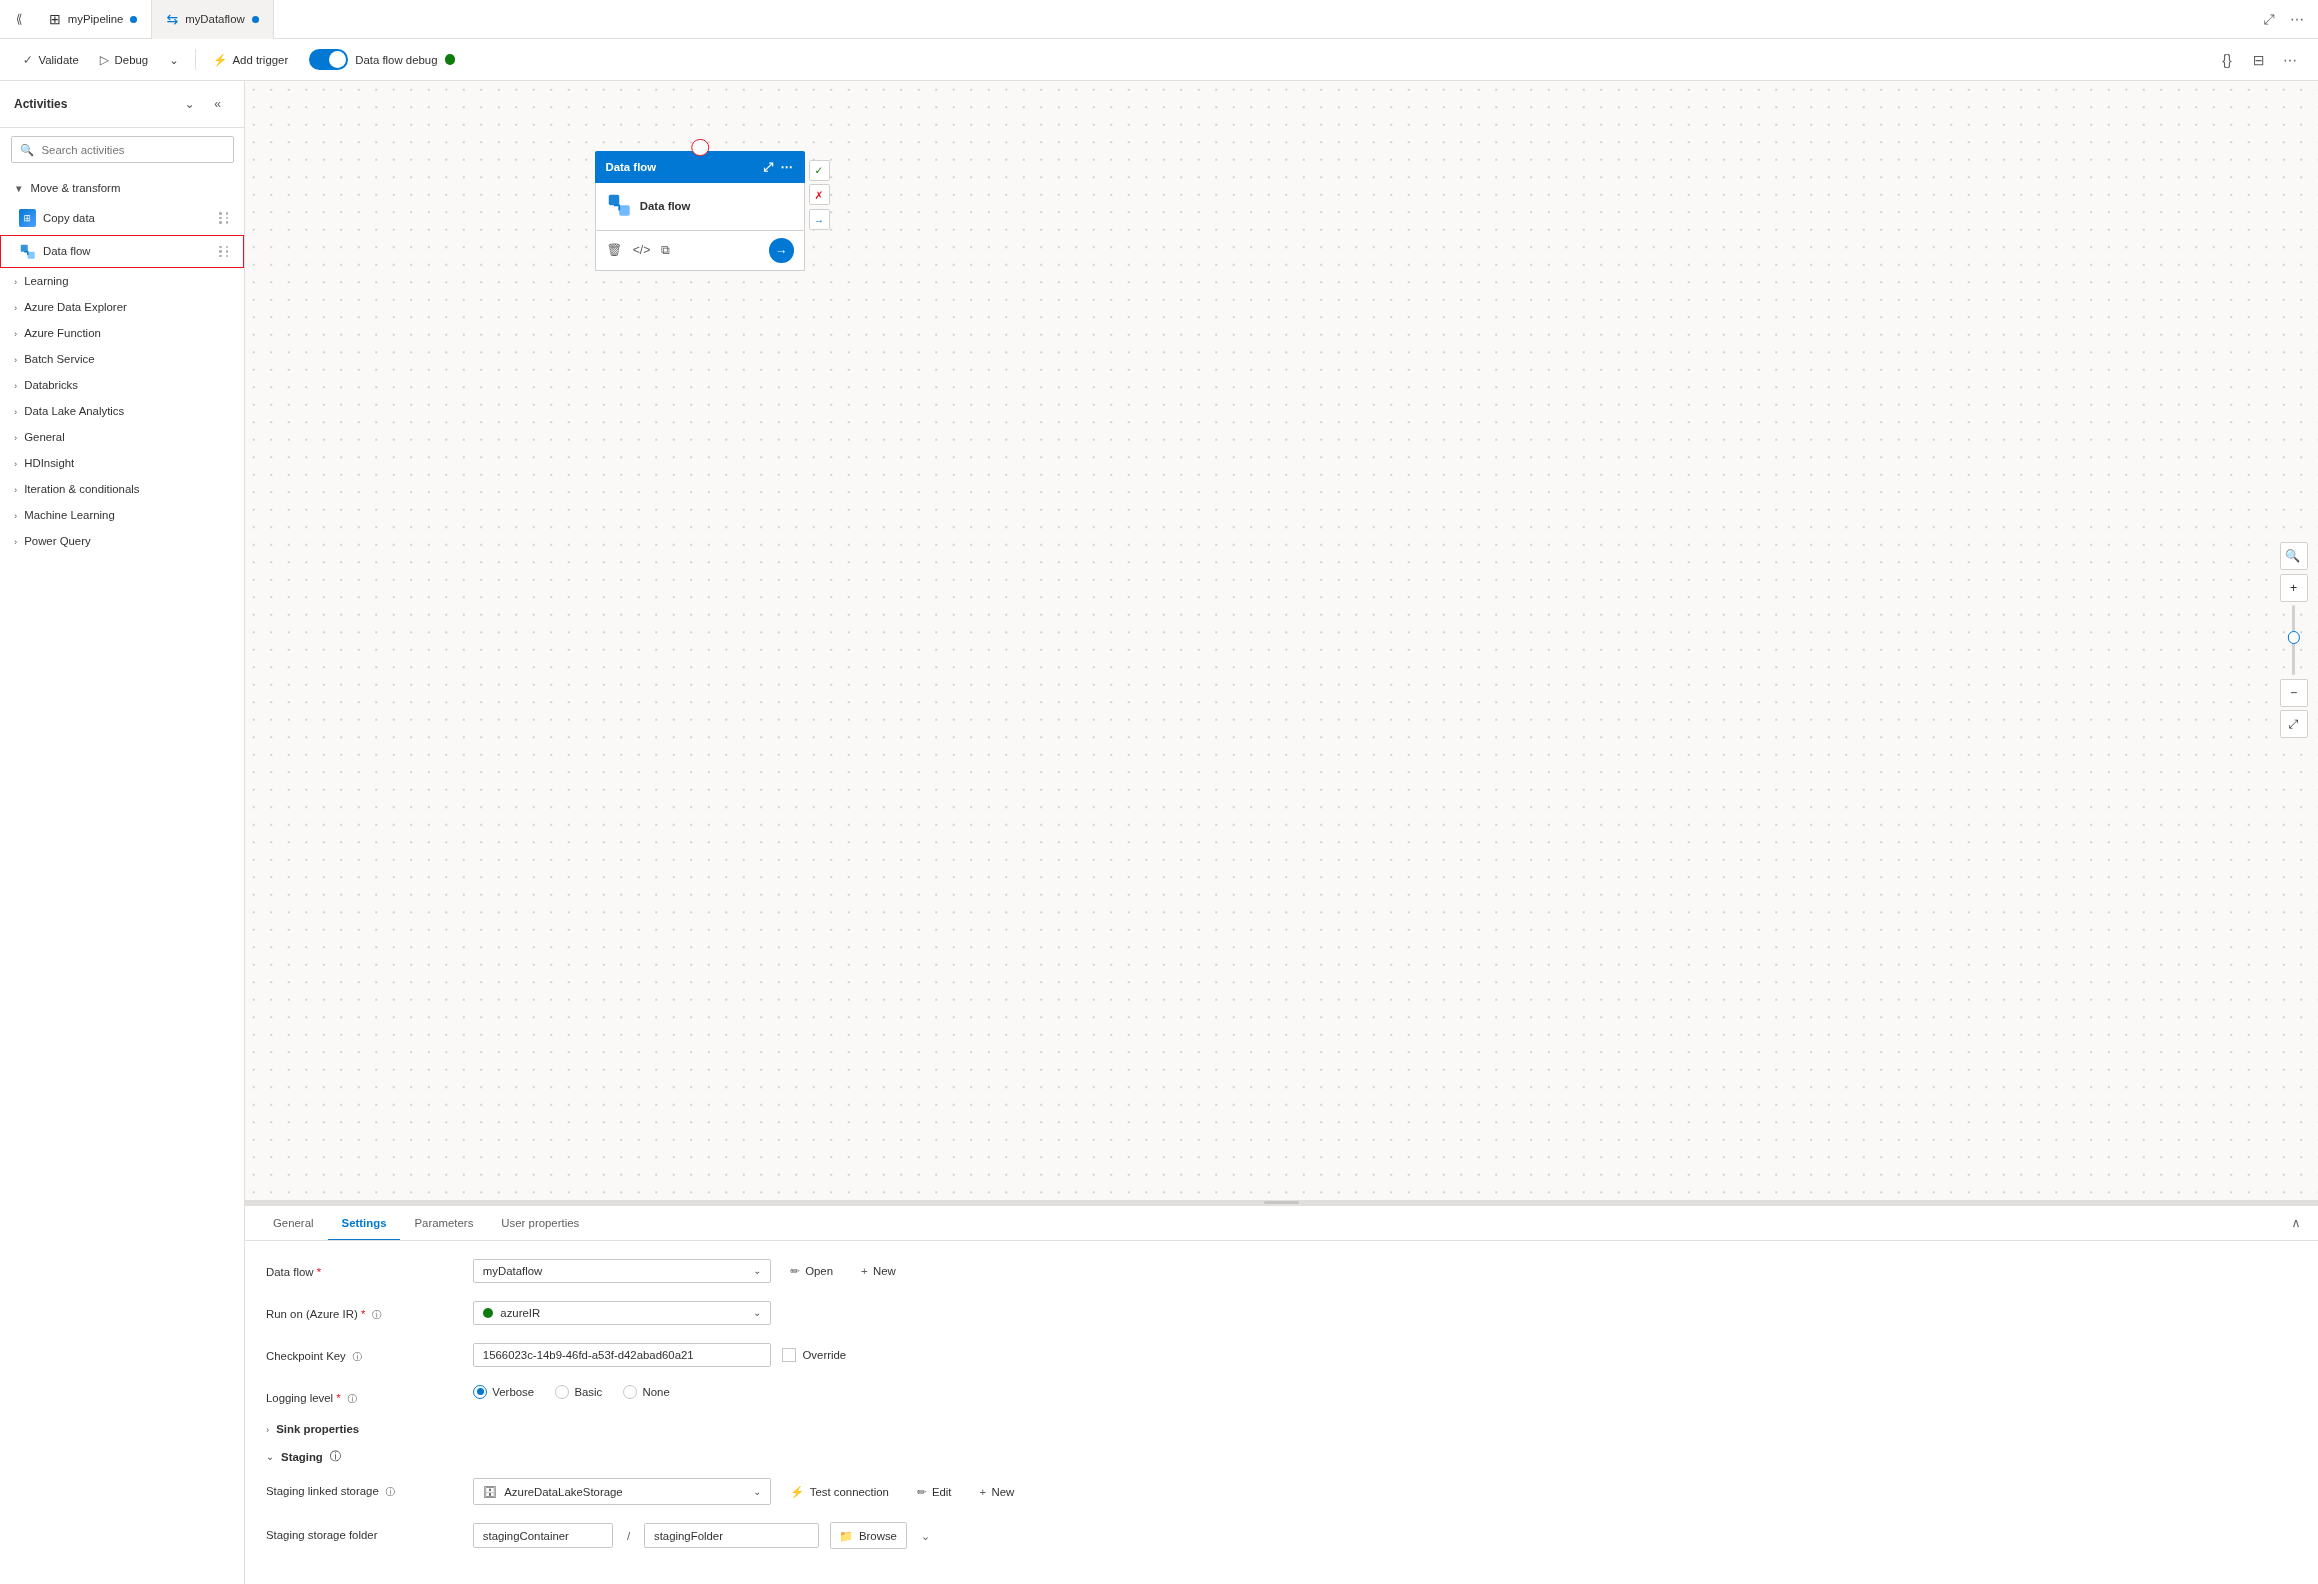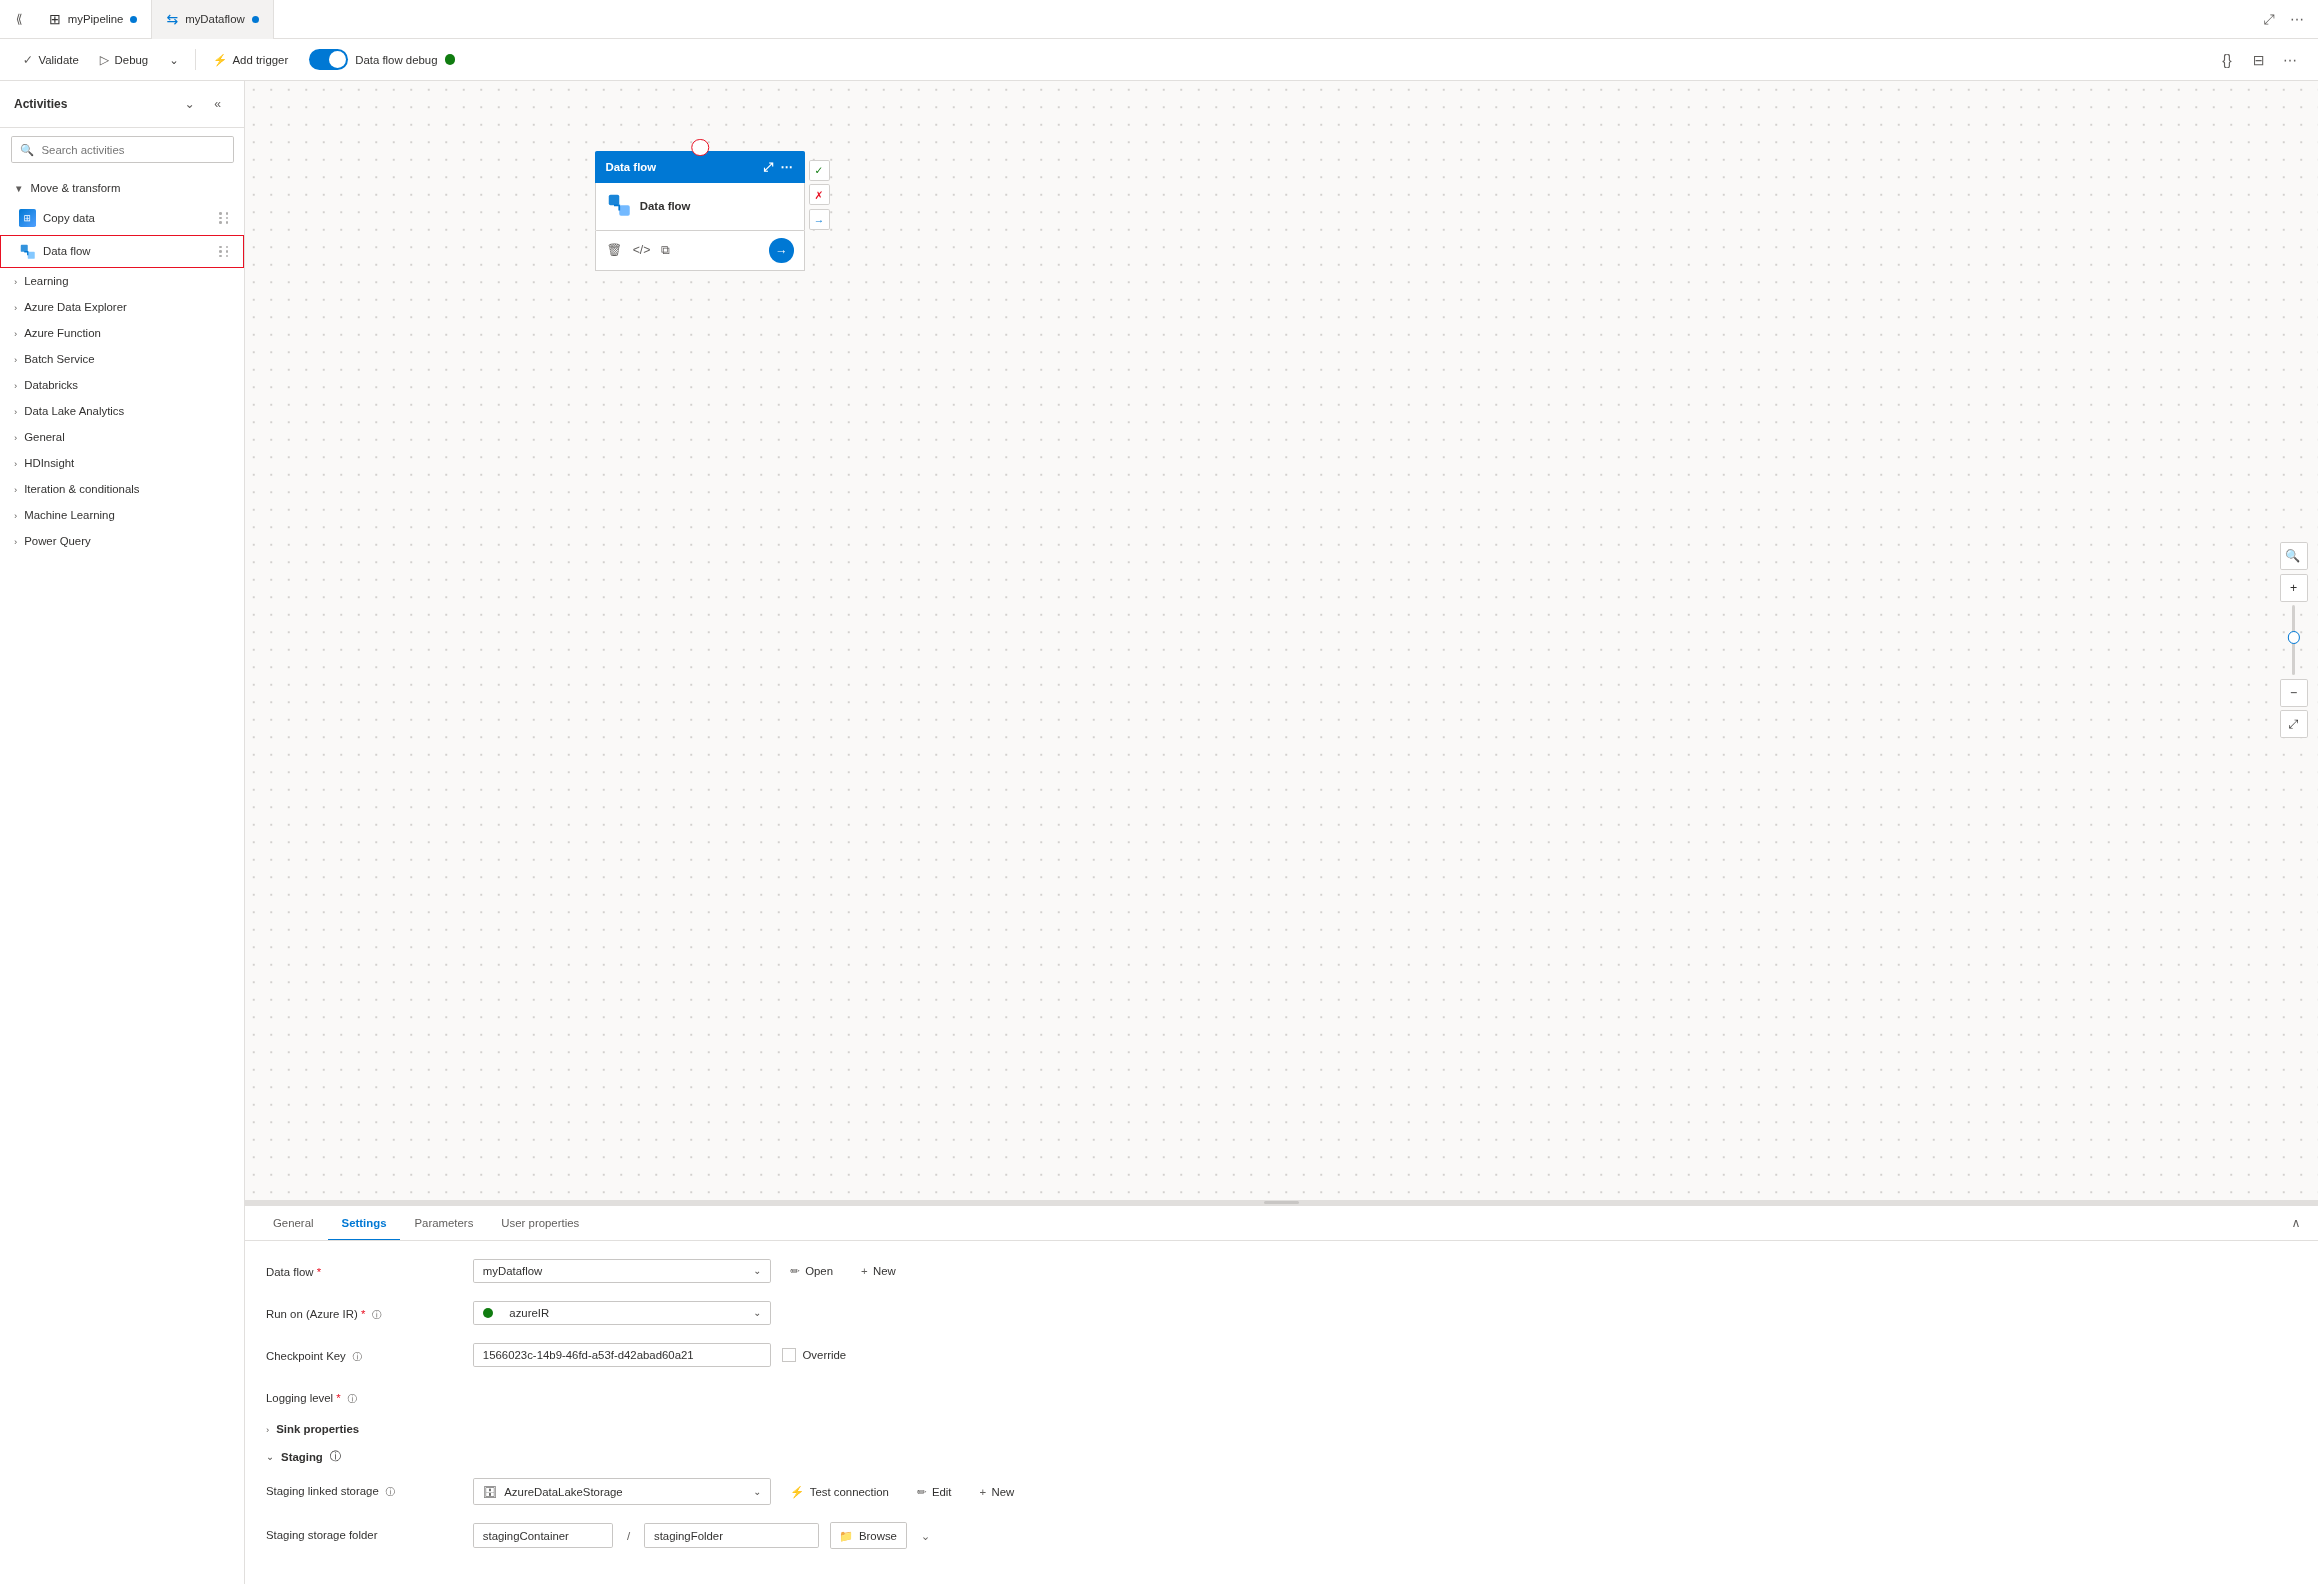--- a/index.html
+++ b/index.html
@@ -536,21 +536,21 @@
         </div>
 
         <div class="form-row">
           <div class="form-label">
             <span>Run on (Azure IR)</span>
             <span class="required"> *</span>
             <span class="info-icon">ⓘ</span>
           </div>
           <div class="form-control">
             <div class="select-box select-with-status" style="min-width:298px;">
-              <div style="display:flex;align-items:center;gap:16px;">
+              <div style="display:flex;align-items:center;gap:7px;">
                 <span class="status-dot"></span>
                 <span>azureIR</span>
               </div>
               <span class="select-chevron">⌄</span>
             </div>
           </div>
         </div>
 
         <div class="form-row">
           <div class="form-label">
@@ -564,20 +564,38 @@
               <span class="checkbox-label">Override</span>
             </div>
           </div>
         </div>
 
         <div class="form-row">
           <div class="form-label">
             <span>Logging level</span>
             <span class="required"> *</span>
             <span class="info-icon">ⓘ</span>
+          </div>
+          <div class="form-control">
+            <div class="radio-group">
+              <div class="radio-item">
+                <div class="radio-circle checked">
+                  <div class="radio-dot"></div>
+                </div>
+                <span class="radio-label">Verbose</span>
+              </div>
+              <div class="radio-item">
+                <div class="radio-circle"></div>
+                <span class="radio-label">Basic</span>
+              </div>
+              <div class="radio-item">
+                <div class="radio-circle"></div>
+                <span class="radio-label">None</span>
+              </div>
+            </div>
           </div>
         </div>
 
         <div style="margin-bottom:14px;">
           <div class="section-header">
             <span class="section-chevron">›</span>
             <span class="section-title">Sink properties</span>
           </div>
         </div>
 

